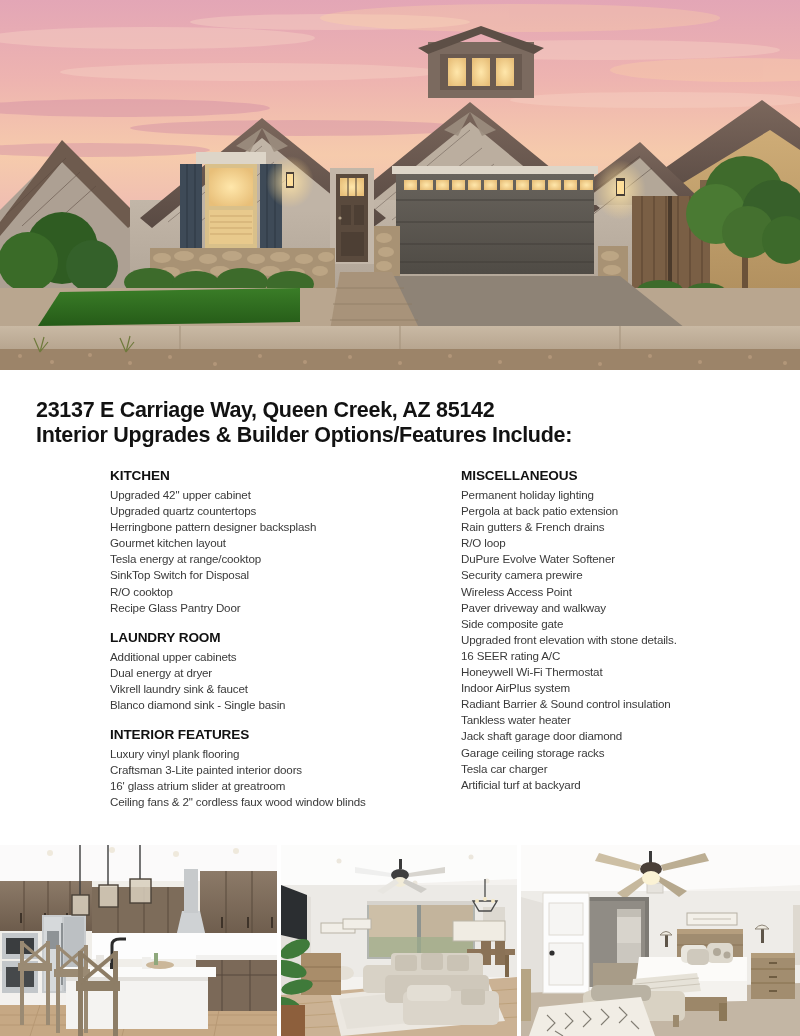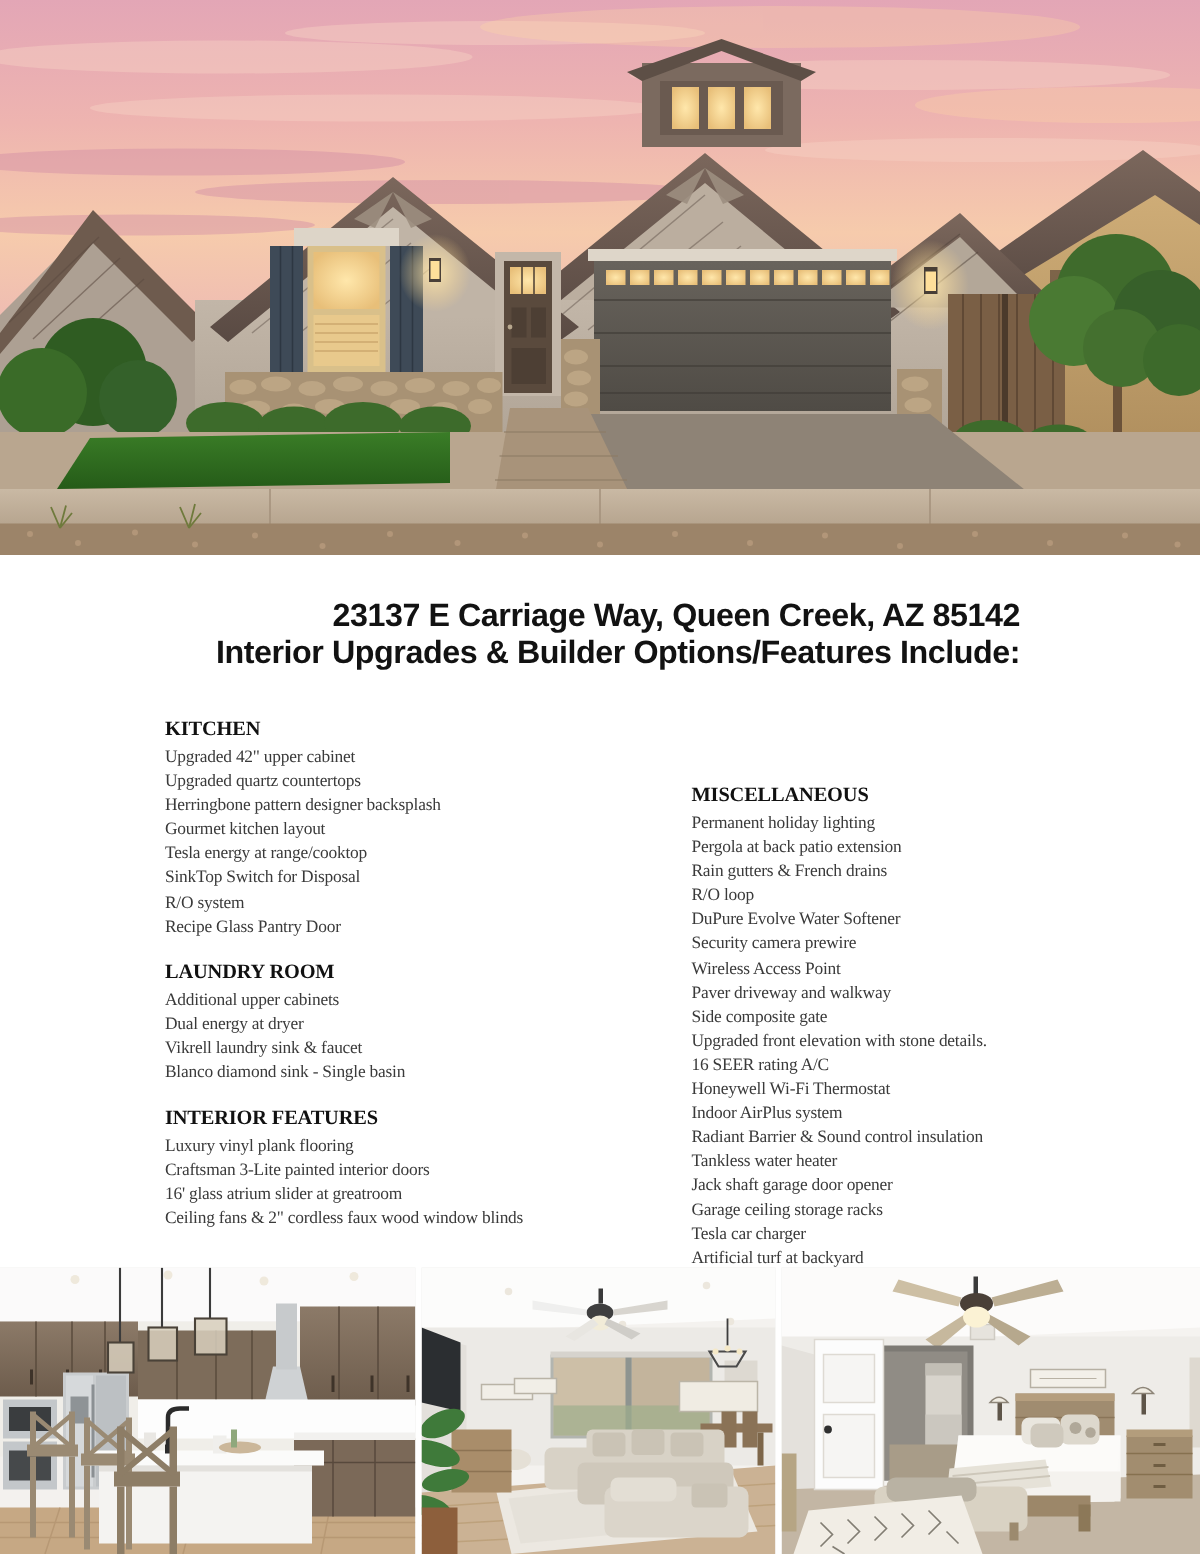--- a/index.html
+++ b/index.html
@@ -24,41 +24,41 @@
     overflow: hidden;
     background: #c89ba8;
   }
   .hero-svg { display: block; width: 800px; height: 370px; }
 
   
   .title-block {
     position: absolute;
     left: 0; top: 398px;
     width: 680px;
-    text-align: right;
+    text-align: left;
+    padding-left: 36px;
   }
   .title-line {
     font-weight: bold;
     font-size: 21.5px;
     letter-spacing: -0.3px;
     line-height: 25px;
     color: #121212;
     white-space: nowrap;
   }
 
   
   .columns {
     position: absolute;
-    left: 0; top: 478px;
+    left: 0; top: 468px;
     width: 800px;
     height: 360px;
-    font-family: Liberation Serif, serif;
   }
   .col-left  { position: absolute; left: 110px; top: 0; width: 330px; }
-  .col-right { position: absolute; left: 461px; top: 0; width: 330px; margin-top: 44px; }
+  .col-right { position: absolute; left: 461px; top: 0; width: 330px; }
 
   .sec-head {
     font-weight: bold;
     font-size: 13.6px;
     letter-spacing: -0.1px;
     color: #111111;
     margin: 0 0 3px 0;
     line-height: 16px;
   }
   .sec-head.spaced { margin-top: 14px; }
@@ -393,21 +393,21 @@
   <div class="col-left">
 
     <div class="sec-head">KITCHEN</div>
     <ul class="feat">
       <li>Upgraded 42" upper cabinet</li>
       <li>Upgraded quartz countertops</li>
       <li>Herringbone pattern designer backsplash</li>
       <li>Gourmet kitchen layout</li>
       <li>Tesla energy at range/cooktop</li>
       <li>SinkTop Switch for Disposal</li>
-      <li>R/O system</li>
+      <li>R/O cooktop</li>
       <li>Recipe Glass Pantry Door</li>
     </ul>
 
     <div class="sec-head spaced">LAUNDRY ROOM</div>
     <ul class="feat">
       <li>Additional upper cabinets</li>
       <li>Dual energy at dryer</li>
       <li>Vikrell laundry sink &amp; faucet</li>
       <li>Blanco diamond sink - Single basin</li>
     </ul>
@@ -433,21 +433,21 @@
       <li>Security camera prewire</li>
       <li>Wireless Access Point</li>
       <li>Paver driveway and walkway</li>
       <li>Side composite gate</li>
       <li>Upgraded front elevation with stone details.</li>
       <li>16 SEER rating A/C</li>
       <li>Honeywell Wi-Fi Thermostat</li>
       <li>Indoor AirPlus system</li>
       <li>Radiant Barrier &amp; Sound control insulation</li>
       <li>Tankless water heater</li>
-      <li>Jack shaft garage door opener</li>
+      <li>Jack shaft garage door diamond</li>
       <li>Garage ceiling storage racks</li>
       <li>Tesla car charger</li>
       <li>Artificial turf at backyard</li>
     </ul>
   </div>
 
 </div>
 
 <div class="photo-strip">
 

